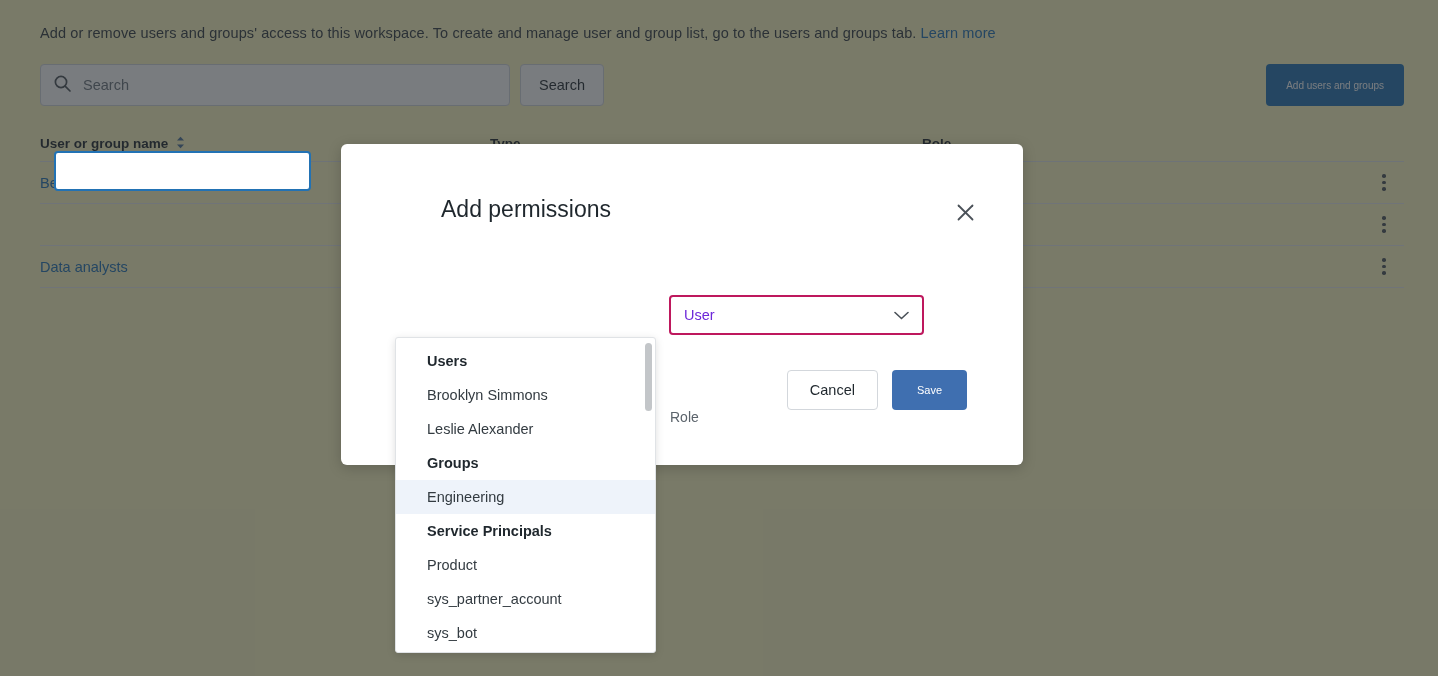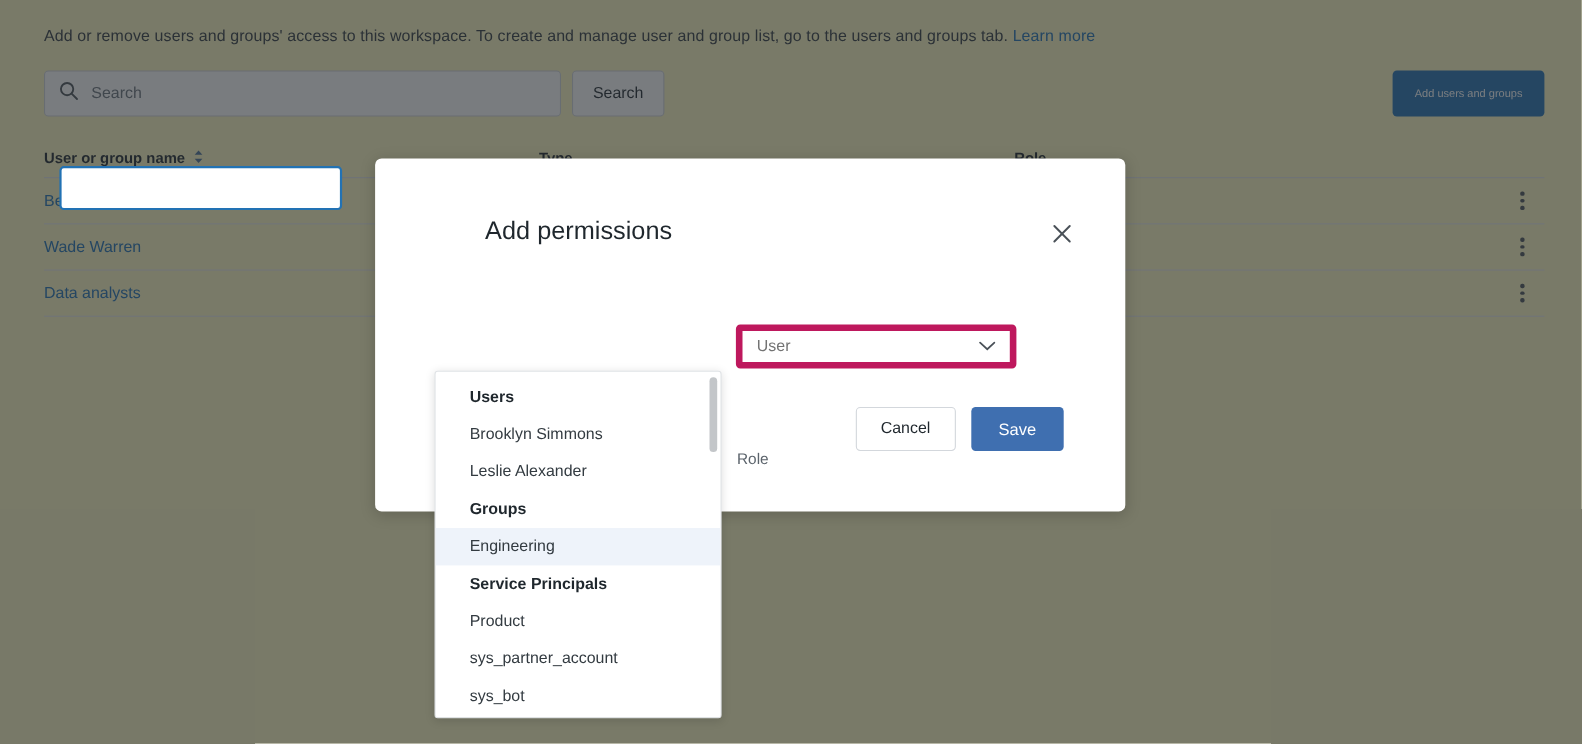--- a/index.html
+++ b/index.html
@@ -203,28 +203,28 @@
     padding: 0 10px;
     z-index: 22;
   }
 
   .role-select {
     position: absolute;
     left: 328px;
     top: 151px;
     width: 255px;
     height: 40px;
-    border: 6px solid #be185d;
+    border: 2px solid #be185d;
     border-radius: 4px;
     background: #fff;
     display: flex;
     align-items: center;
     padding: 0 13px;
     font-size: 14.5px;
-    color: #737373;
+    color: #6d28d9;
     cursor: pointer;
   }
   .role-select .chev { margin-left: auto; display: block; }
 
   .modal-actions {
     position: absolute;
     right: 56px;
     top: 226px;
     display: flex;
     gap: 14px;
@@ -241,21 +241,21 @@
     cursor: pointer;
   }
   .btn-save {
     height: 40px;
     padding: 0 25px;
     border: 0;
     border-radius: 4px;
     background: #3f6fb0;
     color: #ffffff;
     font-family: inherit;
-    font-size: 15px;
+    font-size: 11px;
     cursor: pointer;
   }
 
   
   #dropdown {
     position: absolute;
     left: 395px;
     top: 337px;
     width: 261px;
     height: 316px;
@@ -357,23 +357,20 @@
       <div class="col-menu">
         <span class="kebab">
             <i></i>
             <i></i>
             <i></i>
           </span>
       </div>
     </div>
 
     <div class="trow">
-      <div class="col-name">
-          <a href="#">Wade Warren</a>
-        </div>
       <div class="col-type"></div>
       <div class="col-role">Admin</div>
       <div class="col-menu">
         <span class="kebab">
             <i></i>
             <i></i>
             <i></i>
           </span>
       </div>
     </div>

